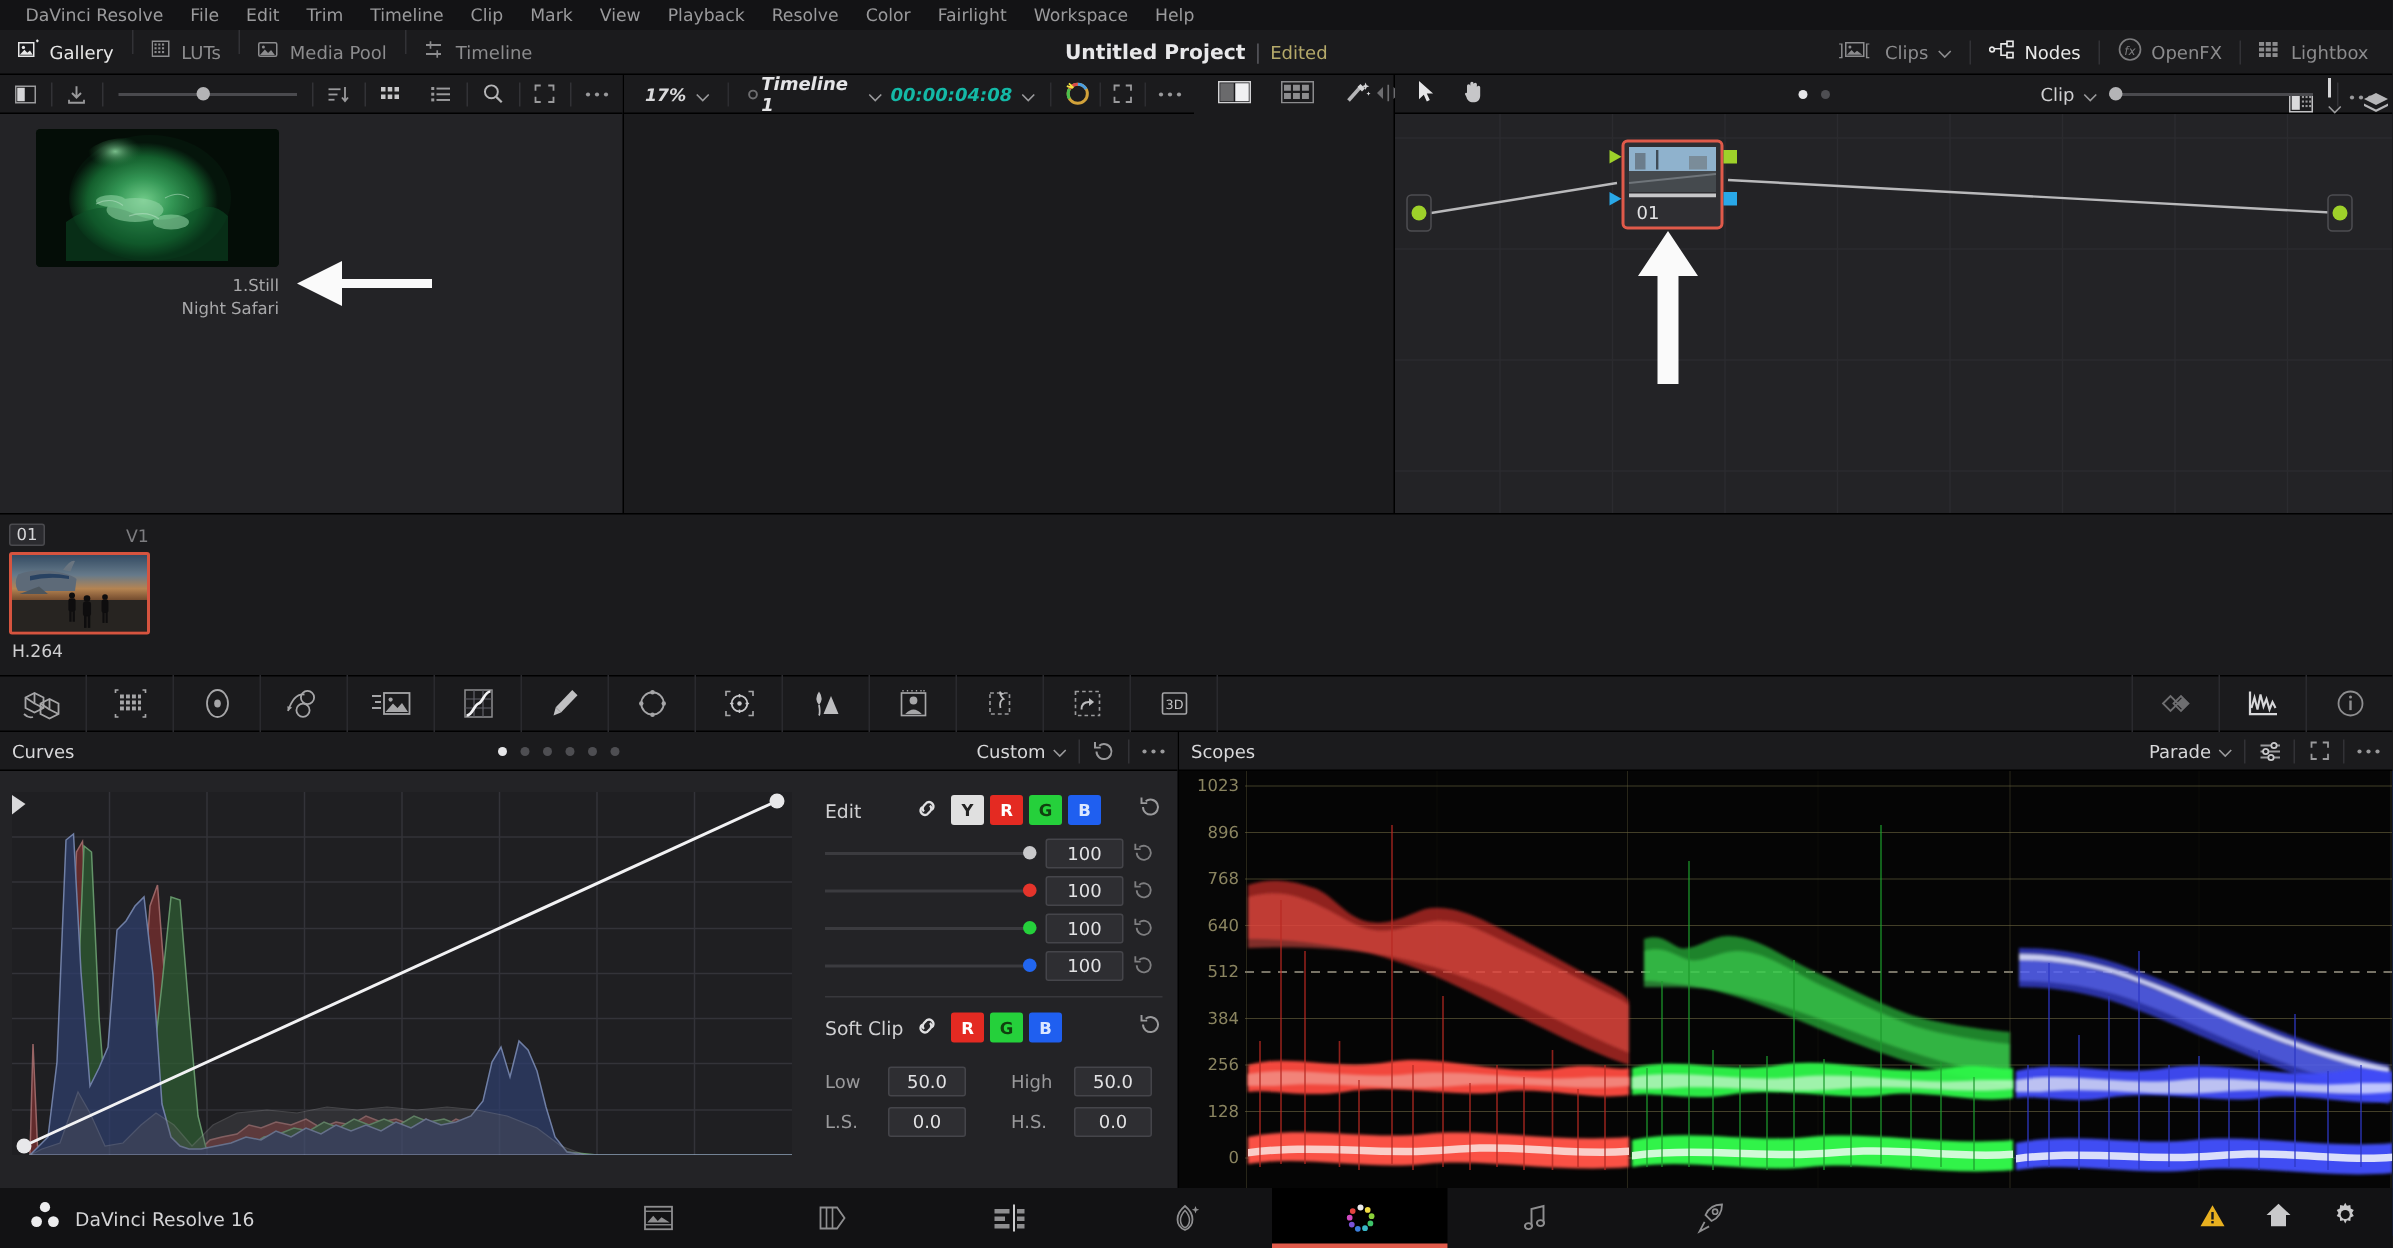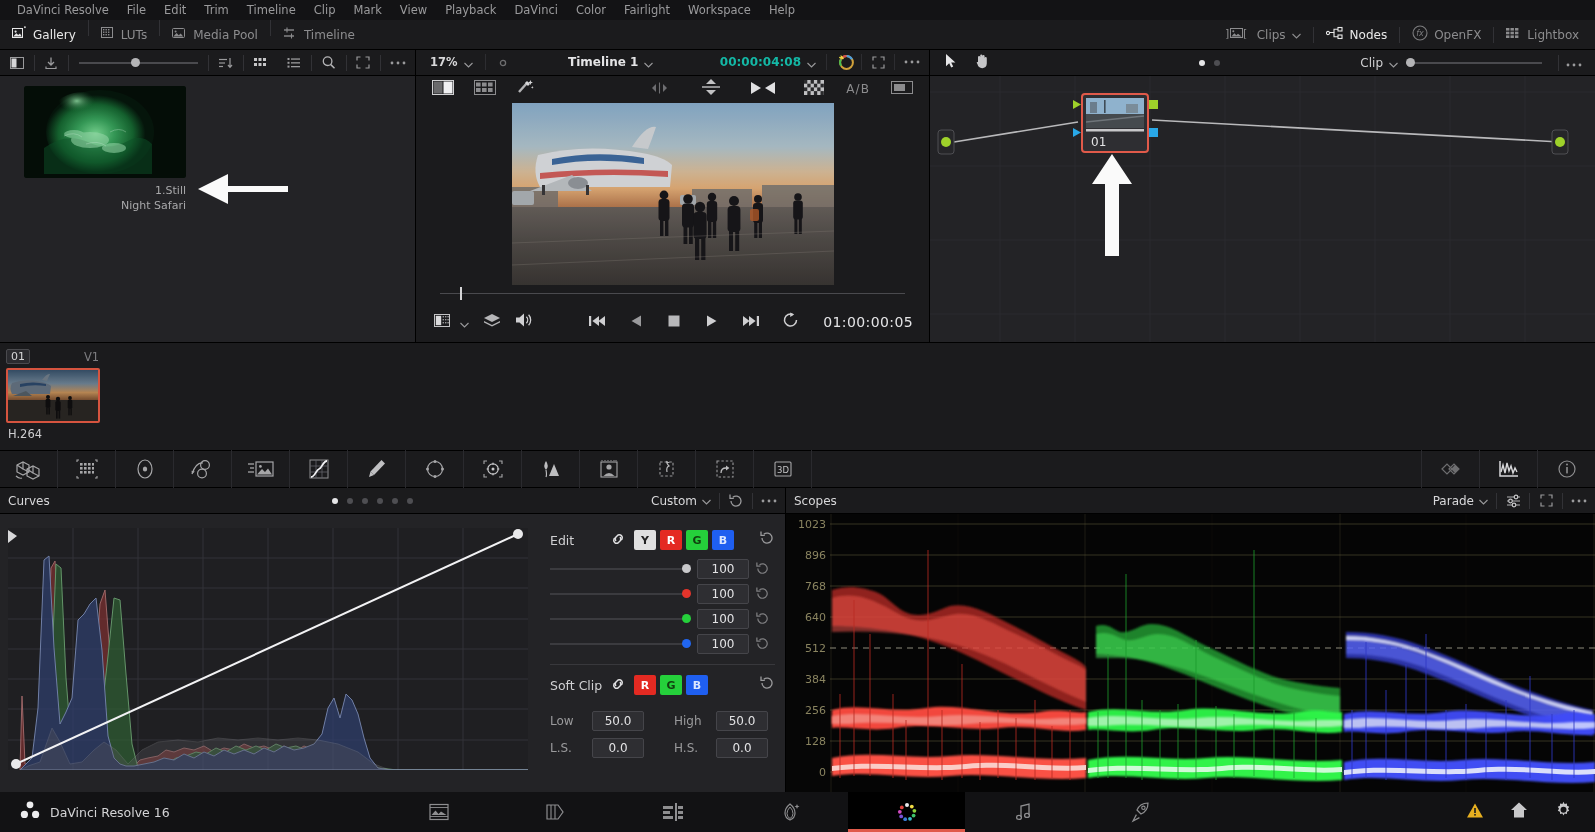--- a/index.html
+++ b/index.html
@@ -57,21 +57,21 @@
   .slider-knob { position:absolute; width:9px; height:9px; border-radius:50%; background:#b4b4b6; top:-3.5px; }
 
   .gal-body { padding:10px 0 0 24px; }
   .still {
     width:162px; height:92px; border-radius:3px; overflow:hidden;
     background:#0b1a0e; position:relative;
   }
   .still-cap { width:162px; text-align:right; font-size:11px; color:#a8a8aa; margin-top:5px; line-height:15px;}
 
   
-  .viewer { width:514px; border-right:1px solid #000; background:#1b1b1d; display:flex; flex-direction:column; }
+  .viewer { width:514px; border-right:1px solid #000; background:#1b1b1d; display:flex; flex-direction:row;font-style:italic; }
   .vw-topbar { height:26px; display:flex; align-items:center; border-bottom:1px solid #000; background:#1b1b1d; }
   .vw-topbar .vsep { width:1px; height:16px; background:#2d2d31; }
   .vw-zoom { font-size:11.5px; color:#d8d8da; font-weight:bold; padding:0 6px 0 14px;}
   .vw-tl { font-size:12px; color:#e4e4e6; font-weight:bold; }
   .vw-tc { font-size:12px; color:#14b8a6; font-weight:bold; }
   .vw-tools { height:27px; display:flex; align-items:center; padding:0 16px; }
   .vw-img-wrap { flex:1; display:flex; align-items:center; justify-content:center; background:#1b1b1d; }
   .vw-scrub { height:18px; position:relative; }
   .scrub-line { position:absolute; left:24px; right:24px; top:8px; height:1px; background:#4a4a4e; }
   .scrub-head { position:absolute; left:44px; top:2px; width:2px; height:13px; background:#d5d5d7; }
@@ -172,21 +172,21 @@
   <div class="menubar">
     <div class="mi">DaVinci Resolve</div>
     <div class="mi">File</div>
     <div class="mi">Edit</div>
     <div class="mi">Trim</div>
     <div class="mi">Timeline</div>
     <div class="mi">Clip</div>
     <div class="mi">Mark</div>
     <div class="mi">View</div>
     <div class="mi">Playback</div>
-    <div class="mi">DaVinci</div>
+    <div class="mi">Resolve</div>
     <div class="mi">Color</div>
     <div class="mi">Fairlight</div>
     <div class="mi">Workspace</div>
     <div class="mi">Help</div>
   </div>
 
   <div class="topbar">
     <div class="tb-group">
       <div class="tb-btn active">
         <span>
@@ -241,20 +241,23 @@
               <g stroke="#8c8c8e" stroke-width="1.1">
                 <path d="M4 1.5 v5"></path>
                 <path d="M8.5 7.5 v5"></path>
               </g>
             </svg>
         </span>
         <span>Timeline</span>
       </div>
     </div>
 
+    <div class="proj-title">
+      <span>Untitled Project</span><span class="divider">|</span><span class="edited">Edited</span>
+    </div>
 
     <div class="tb-right">
       <div class="tb-btn">
         <span>
           <svg width="26" height="14" viewBox="0 0 26 14">
               <text x="0" y="11" font-size="11" fill="#8c8c8e">]</text>
               <rect x="5.5" y="2.5" width="12" height="9" fill="none" stroke="#8c8c8e"></rect>
               <circle cx="8.3" cy="5.3" r="1" fill="#8c8c8e"></circle>
               <path d="M6.3 10.5 L9.4 7.3 L11.3 9.3 L13 7.8 L16.5 10.5 Z" fill="#8c8c8e"></path>
               <text x="18" y="11" font-size="11" fill="#8c8c8e">[</text>

